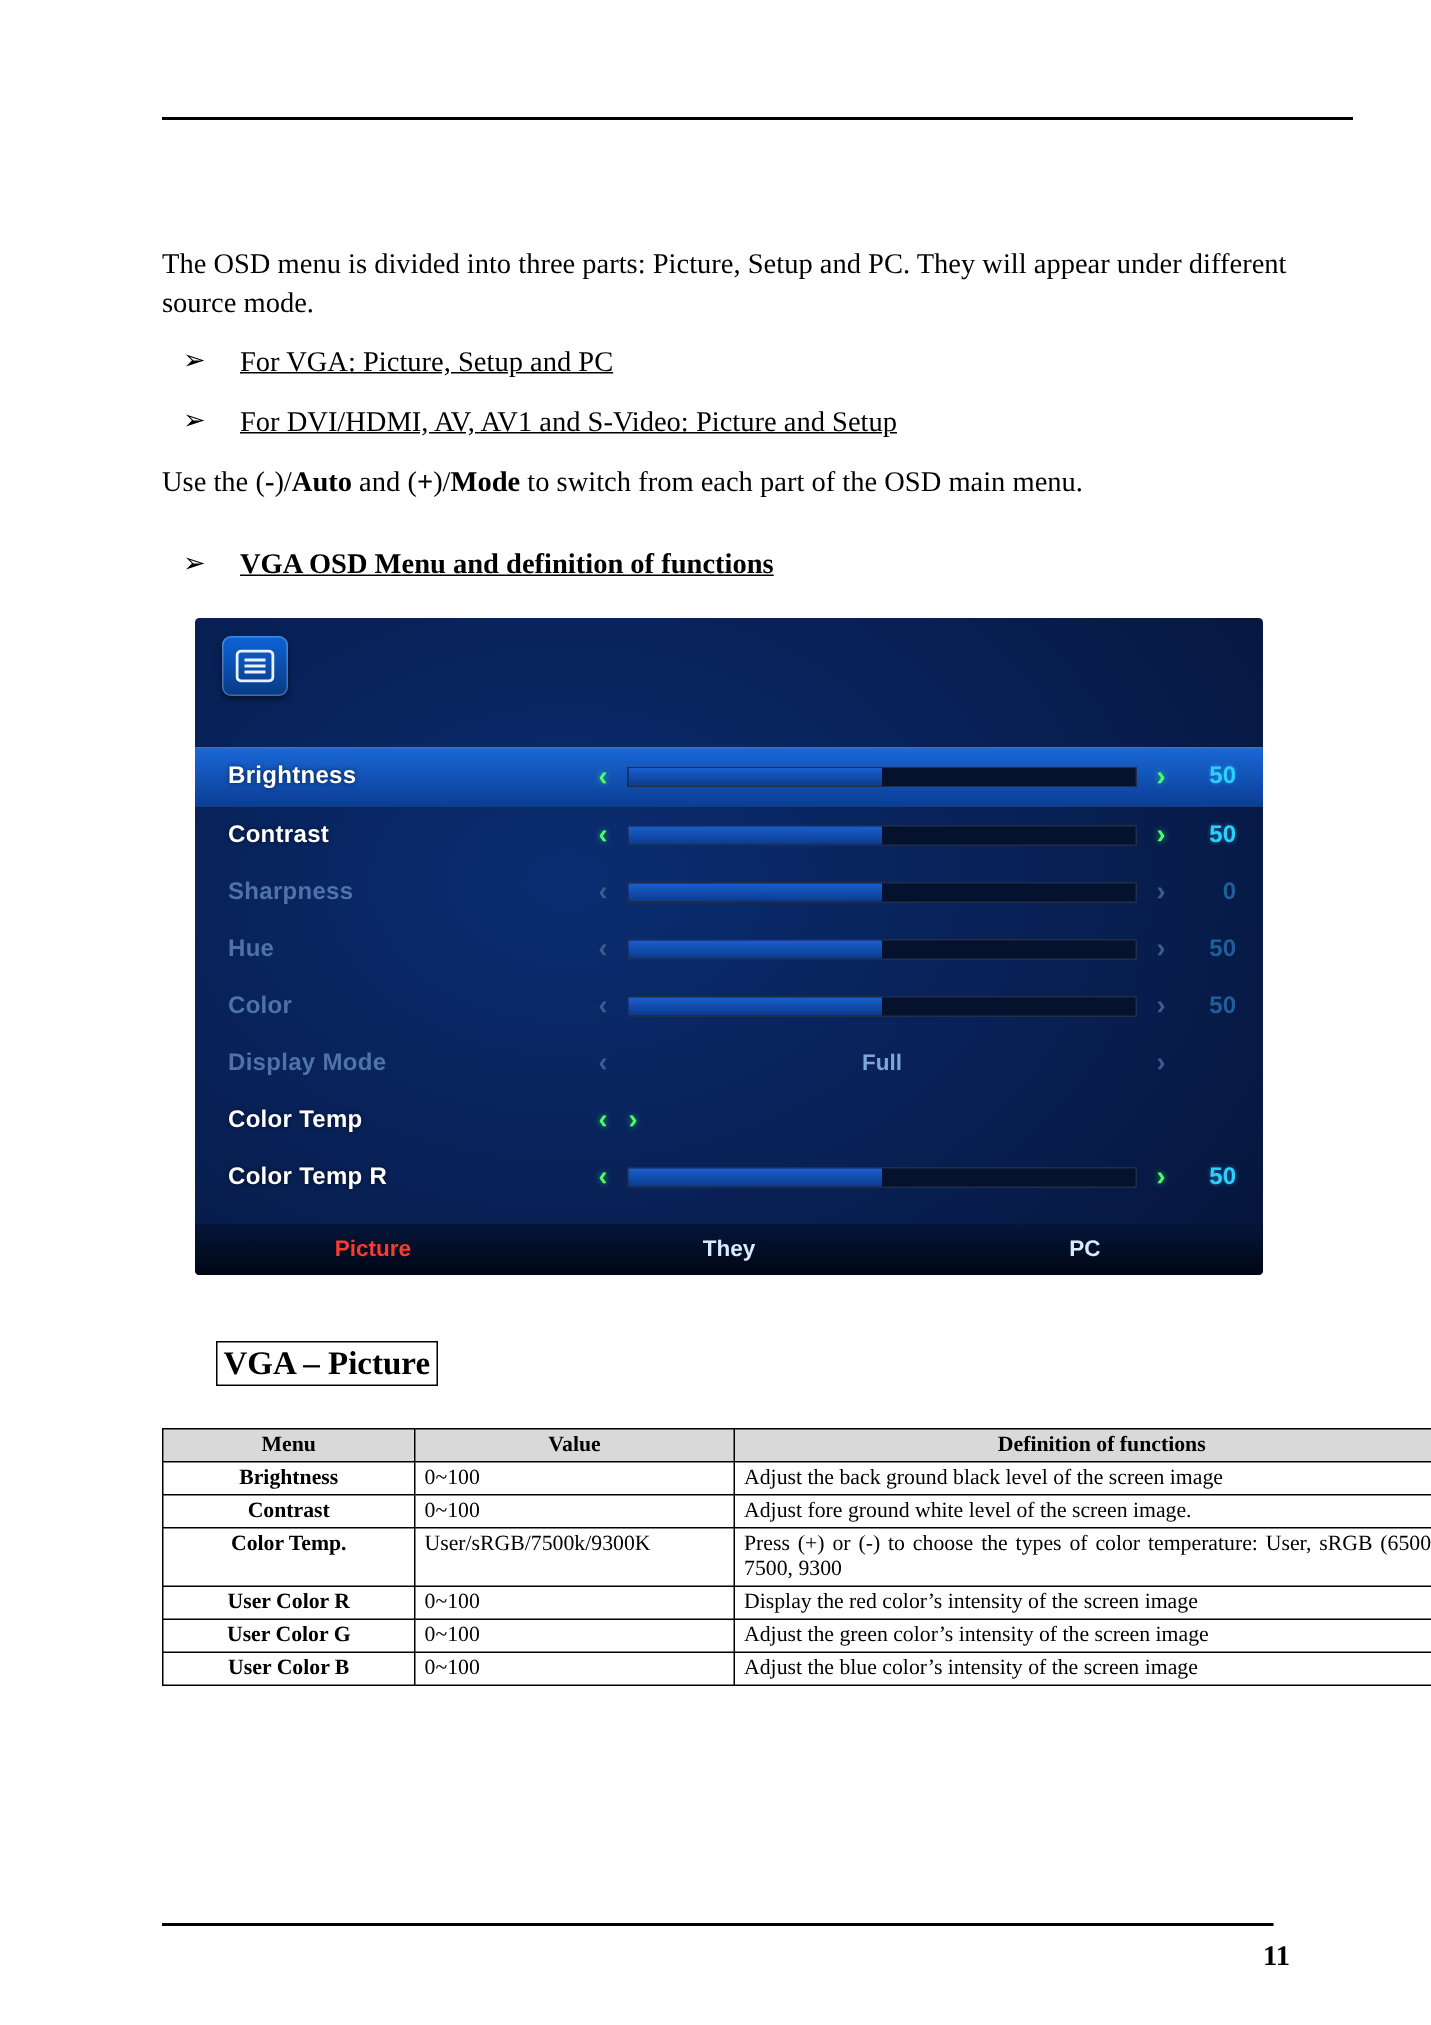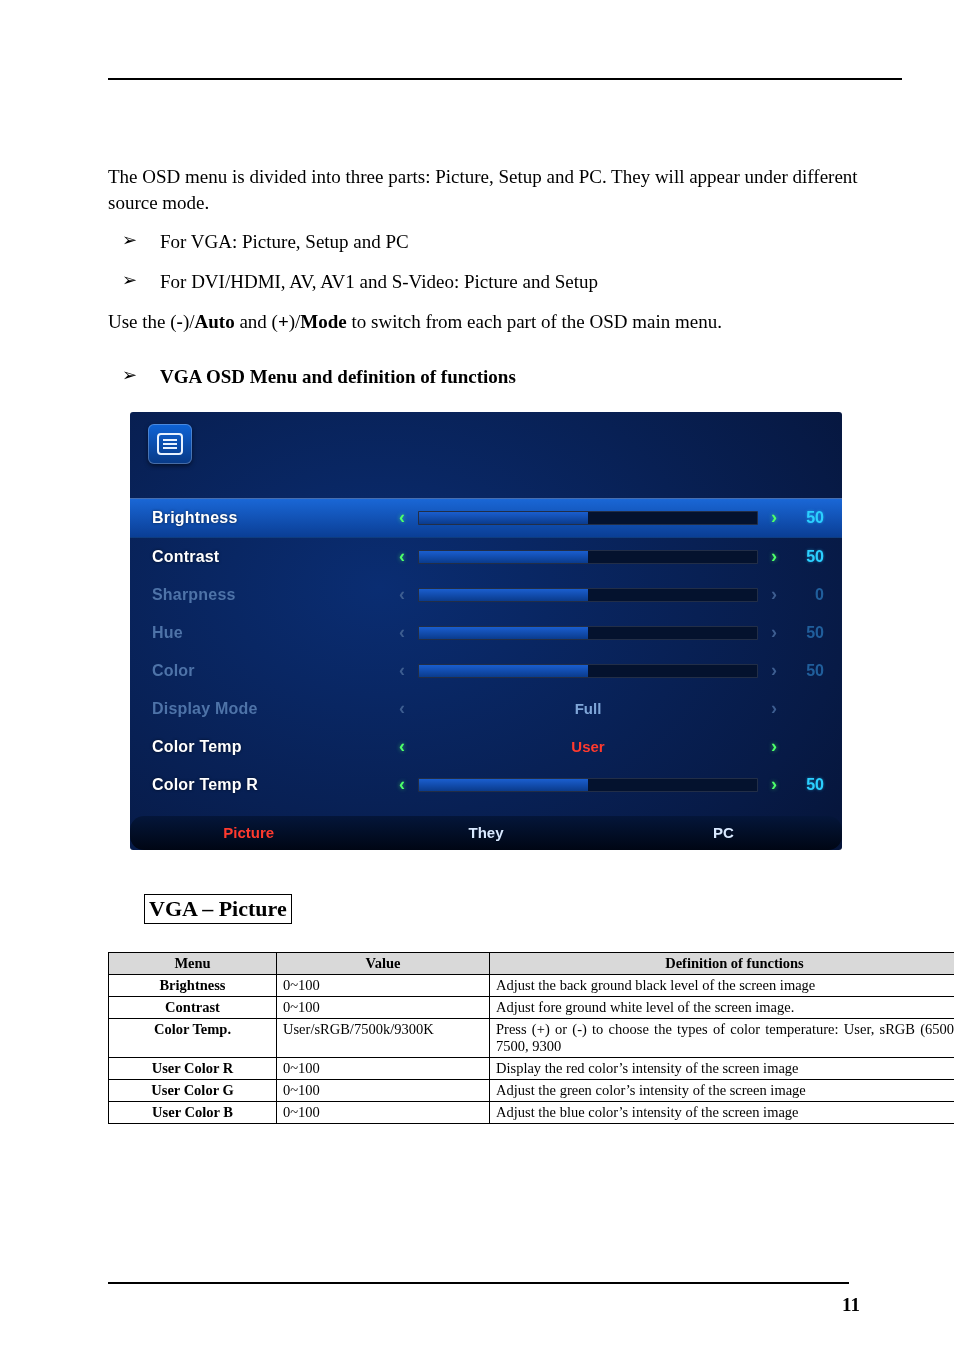--- a/index.html
+++ b/index.html
@@ -30,21 +30,21 @@
     display: flex;
     margin: 0 0 14px 0;
     padding-left: 14px;
   }
   .bullet-glyph {
     width: 38px;
     flex: 0 0 38px;
     font-size: 18px;
     line-height: 1.3;
   }
-  .bullet-text { flex: 1; }
+  .bullet-text { flex: 1; text-decoration: underline; }
   .bold { font-weight: bold; }
   .section-heading-row {
     display: flex;
     padding-left: 14px;
     margin: 30px 0 22px 0;
   }
   .section-heading-row .bullet-text { font-weight: bold; }
 
   
   .osd {
@@ -107,21 +107,20 @@
   }
   .osd-mid.enabled { color: #ff3a2e; }
   .osd-mid.dim { color: #7fa6d8; }
   .osd-val { width: 40px; text-align: right; font-size: 16px; font-weight: bold; }
   .osd-val.enabled { color: #2bd0ff; text-shadow: 0 0 3px rgba(43,208,255,.5); }
   .osd-val.dim { color: #2b7bbf; opacity:.7; }
   .osd-tabs {
     position: absolute; left:0; right:0; bottom:0; height:34px;
     background: linear-gradient(#04163a, #000614);
     display:flex;
-    border-radius:14px;
   }
   .osd-tab { flex:1; text-align:center; line-height:34px; font-size:15px; font-weight:bold; color:#d9e9ff; }
   .osd-tab.active { color:#ff3a2e; }
 
   
   .boxed-label {
     display: inline-block;
     border: 1.5px solid #000;
     padding: 1px 4px;
     margin: 44px 0 28px 36px;
@@ -254,21 +253,20 @@
         <div class="osd-row">
           <div class="osd-label dim">Display Mode</div>
           <div class="osd-arrow dim">‹</div>
           <div class="osd-mid dim">Full</div>
           <div class="osd-arrow dim">›</div>
           <div class="osd-val dim"></div>
         </div>
         <div class="osd-row">
           <div class="osd-label enabled">Color Temp</div>
           <div class="osd-arrow active">‹</div>
-          <div class="osd-mid enabled">User</div>
           <div class="osd-arrow active">›</div>
           <div class="osd-val enabled"></div>
         </div>
         <div class="osd-row">
           <div class="osd-label enabled">Color Temp  R</div>
           <div class="osd-arrow active">‹</div>
           <div class="osd-track">
             <div class="osd-fill" style="width: 50%;"></div>
           </div>
           <div class="osd-arrow active">›</div>

